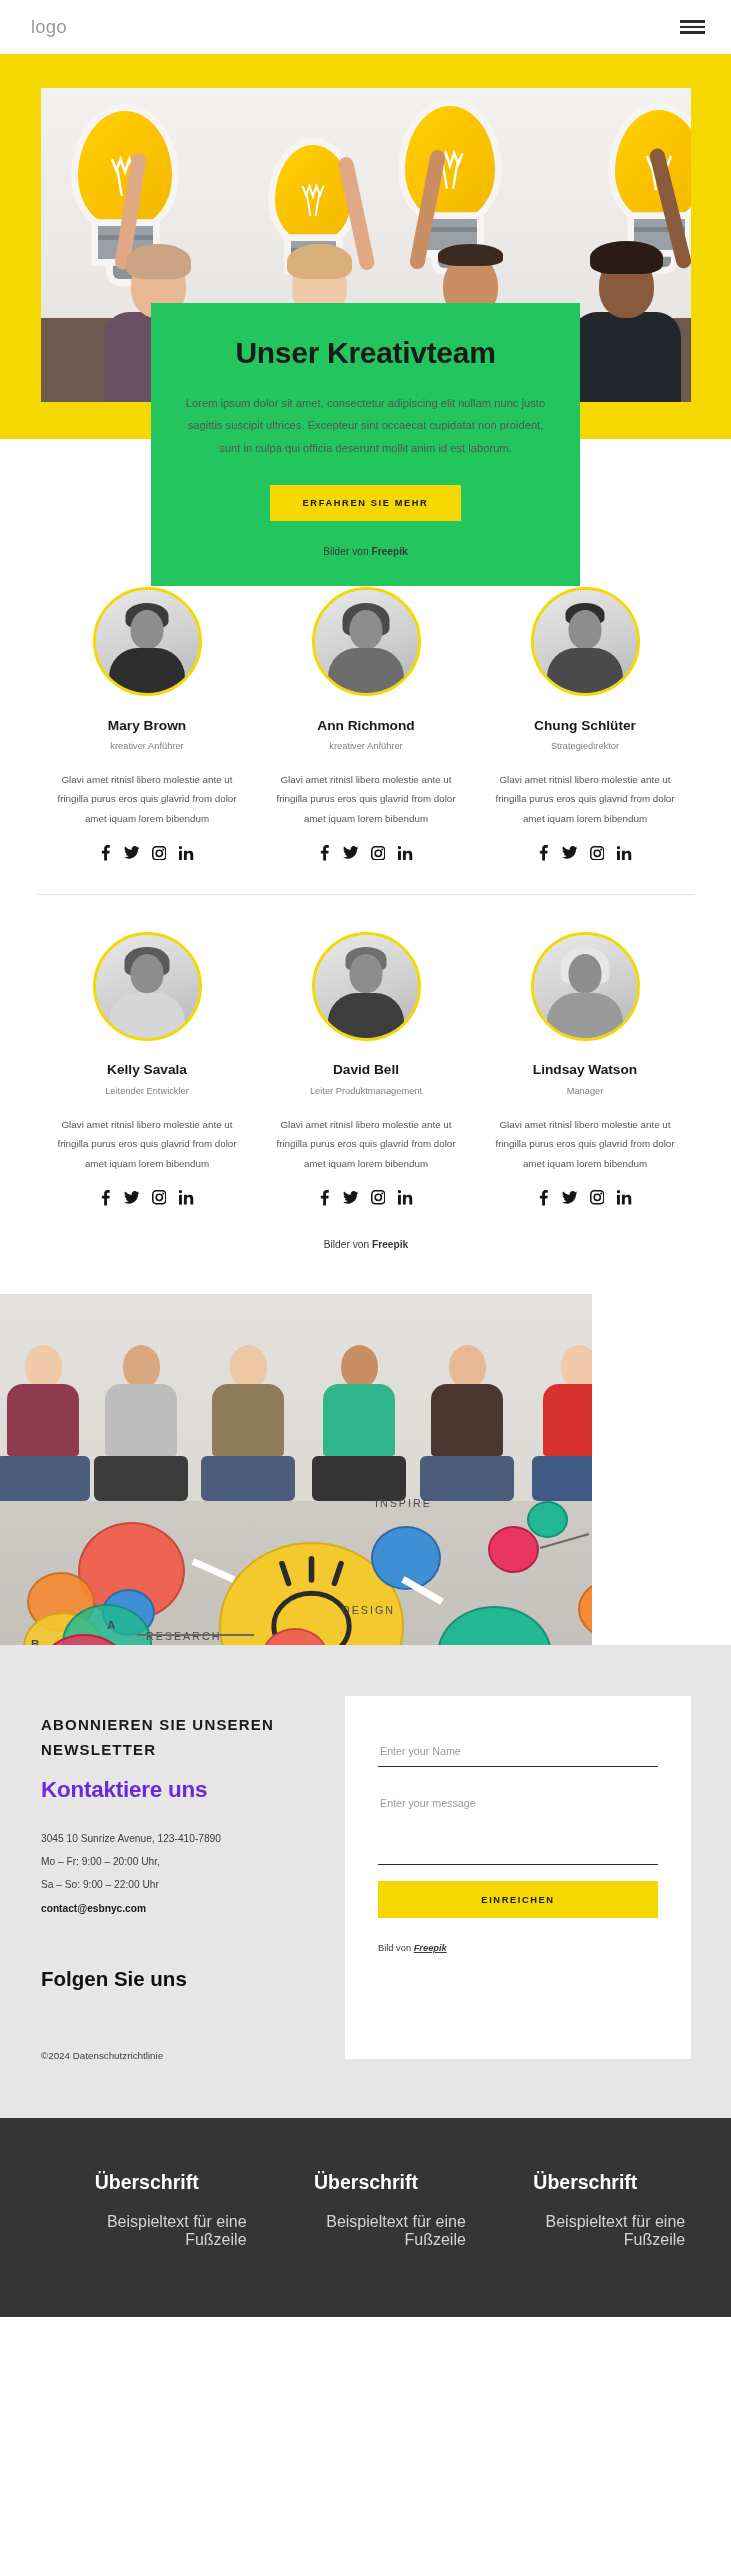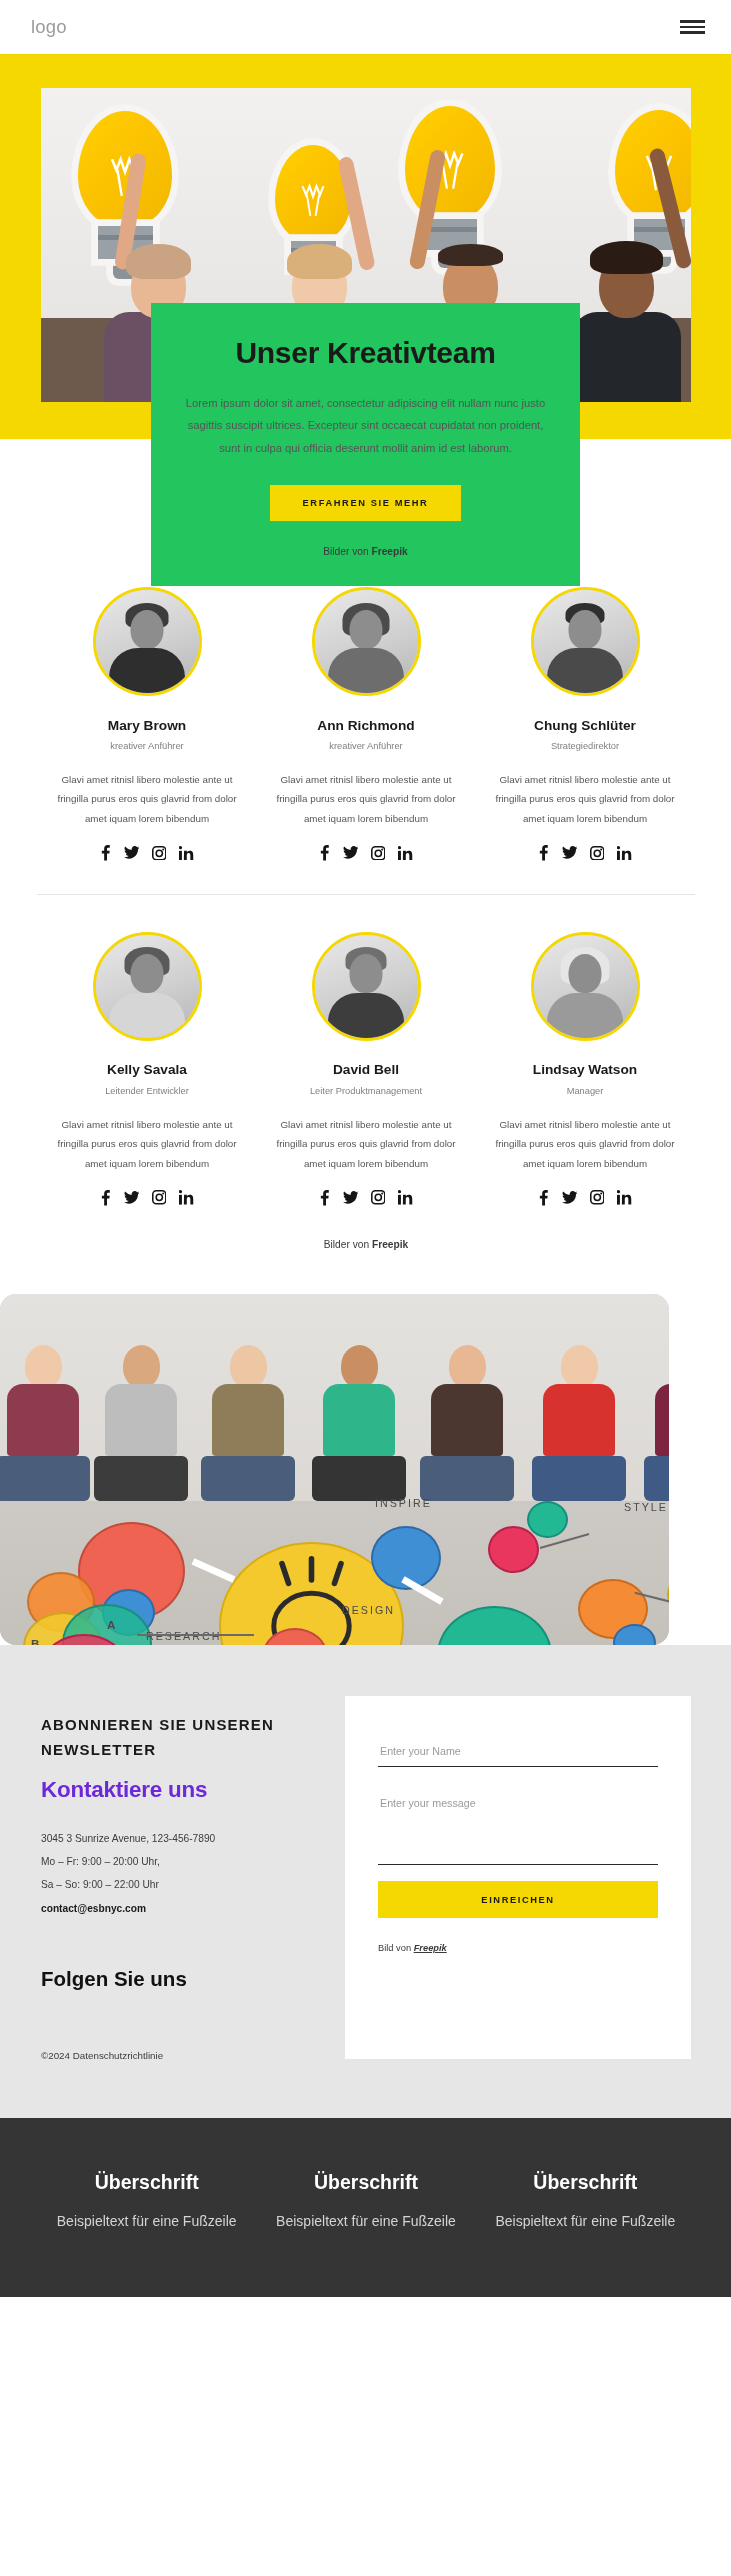--- a/index.html
+++ b/index.html
@@ -284,25 +284,24 @@
     text-align: center;
     font-size: 10.2px;
     color: #3a3a3a;
     padding: 33px 0 35px;
   }
   .team-credit b { font-weight: 700; }
 
   
   .brainstorm {
     position: relative;
-    width: 669px;
+    width: 592px;
     height: 351px;
     overflow: hidden;
     background: #cfccc7;
-    border-radius: 16px;
   }
   .bs-wall {
     position: absolute;
     left: 0; right: 0; top: 0;
     height: 207px;
     background: linear-gradient(180deg,#e4e2de 0%, #dcd9d5 100%);
   }
   .bs-floor {
     position: absolute;
     left: 0; right: 0; top: 207px; bottom: 0;
@@ -451,22 +450,23 @@
     text-align: center;
     padding: 0 9.8px;
   }
   .foot-title {
     font-size: 19.5px;
     font-weight: 700;
     color: #ffffff;
     margin-bottom: 18.5px;
   }
   .foot-text {
-    font-size: 14px;
+    font-size: 16px;
     color: #d4d4d4;
+    text-align: right;
   }
 </style>
 </head>
 <body>
 
 <header class="site-header">
   <div class="logo-text">logo</div>
   <div class="hamburger">
     <span></span>
     <span></span>
@@ -889,21 +889,21 @@
   <div class="dline" style="left:400px; top:293px; width:45px; transform:rotate(30deg); background:#ffffff; height:6.8px;"></div>
   <div class="dline" style="left:137px; top:340px; width:117px;"></div>
   <div class="dline" style="left:539px; top:246px; width:51px; transform:rotate(-16deg);"></div>
   <div class="dline" style="left:634px; top:304px; width:51px; transform:rotate(14deg);"></div>
 </section>
 
 <section class="contact-section">
   <div class="contact-left">
     <div class="eyebrow">Abonnieren Sie unseren Newsletter</div>
     <h2 class="contact-title">Kontaktiere uns</h2>
-    <div class="contact-line">3045 3 Sunrize Avenue, 123-456-7890</div>
+    <div class="contact-line">3045 10 Sunrize Avenue, 123-410-7890</div>
     <div class="contact-line">Mo – Fr: 9:00 – 20:00 Uhr,</div>
     <div class="contact-line">Sa – So: 9:00 – 22:00 Uhr</div>
     <a class="contact-mail">contact@esbnyc.com</a>
     <h3 class="follow-title">Folgen Sie uns</h3>
     <div class="copyright">©2024 Datenschutzrichtlinie</div>
   </div>
 
   <div class="contact-card">
     <input class="field" type="text" placeholder="Enter your Name" style="">
     <textarea class="field" placeholder="Enter your message" style=""></textarea>

